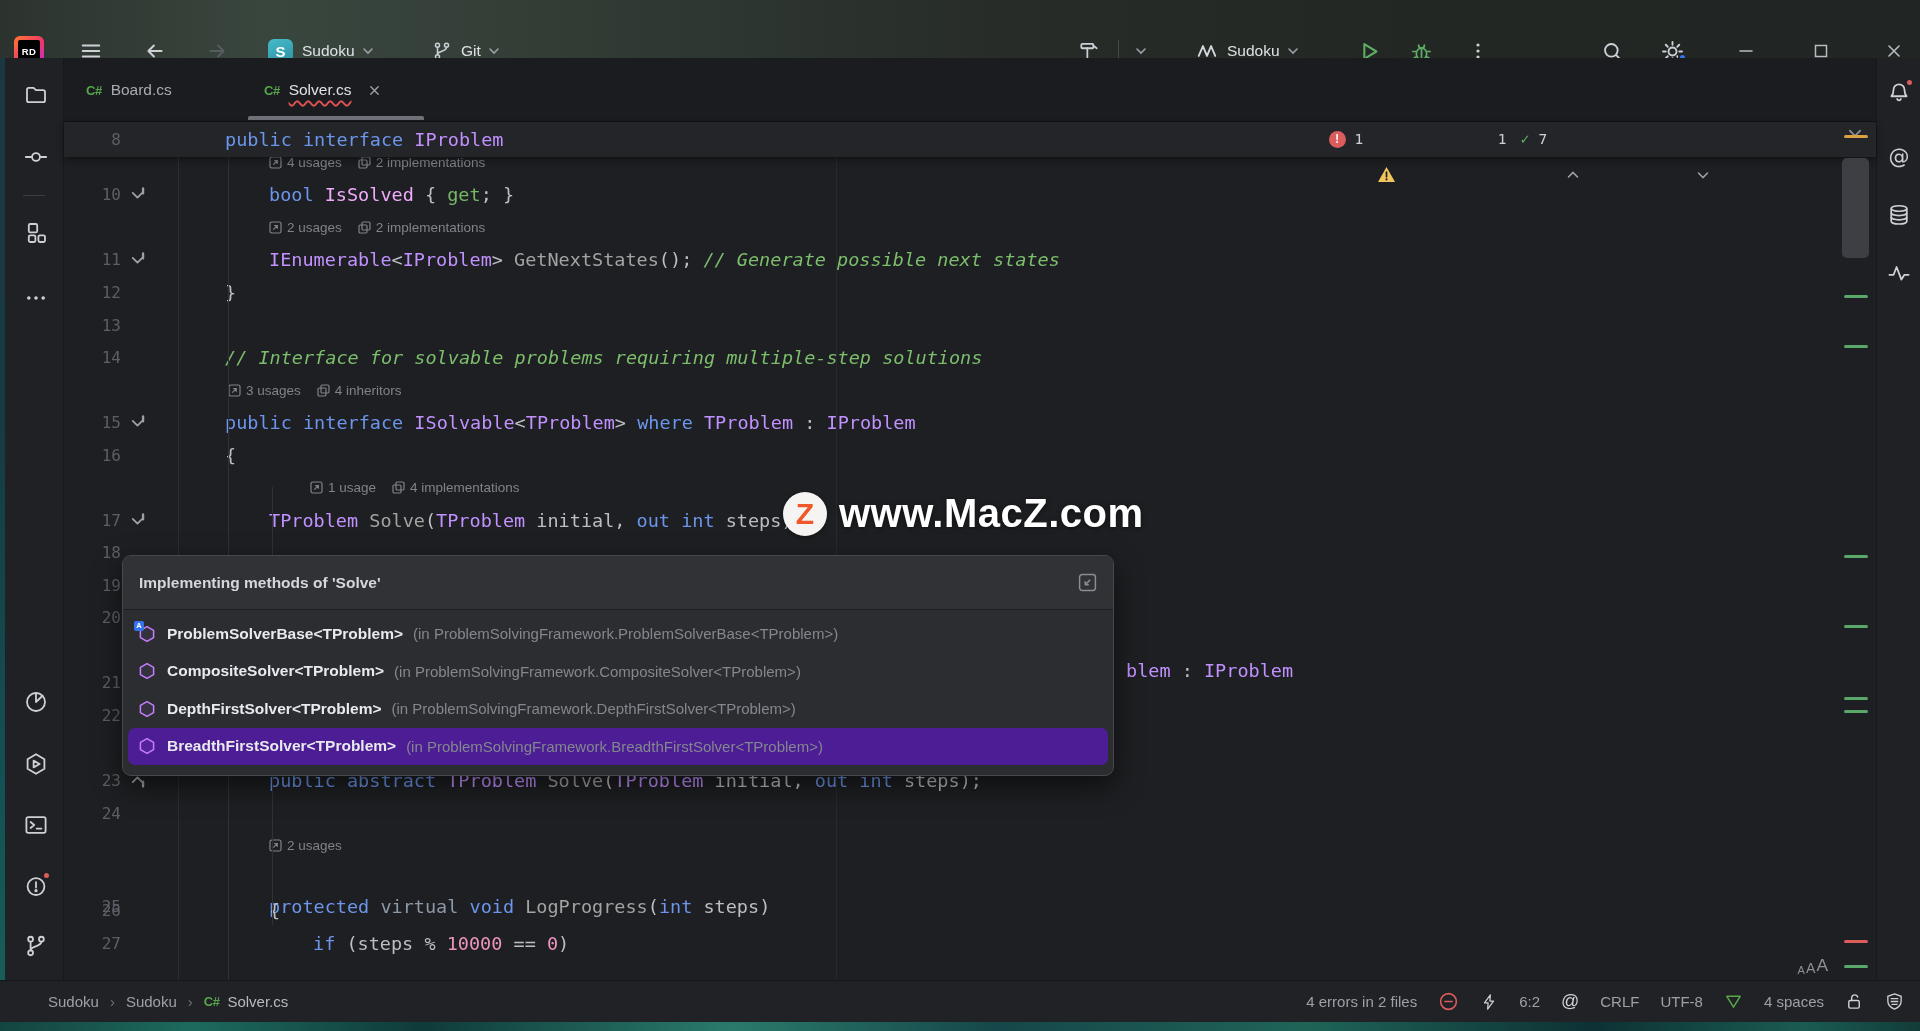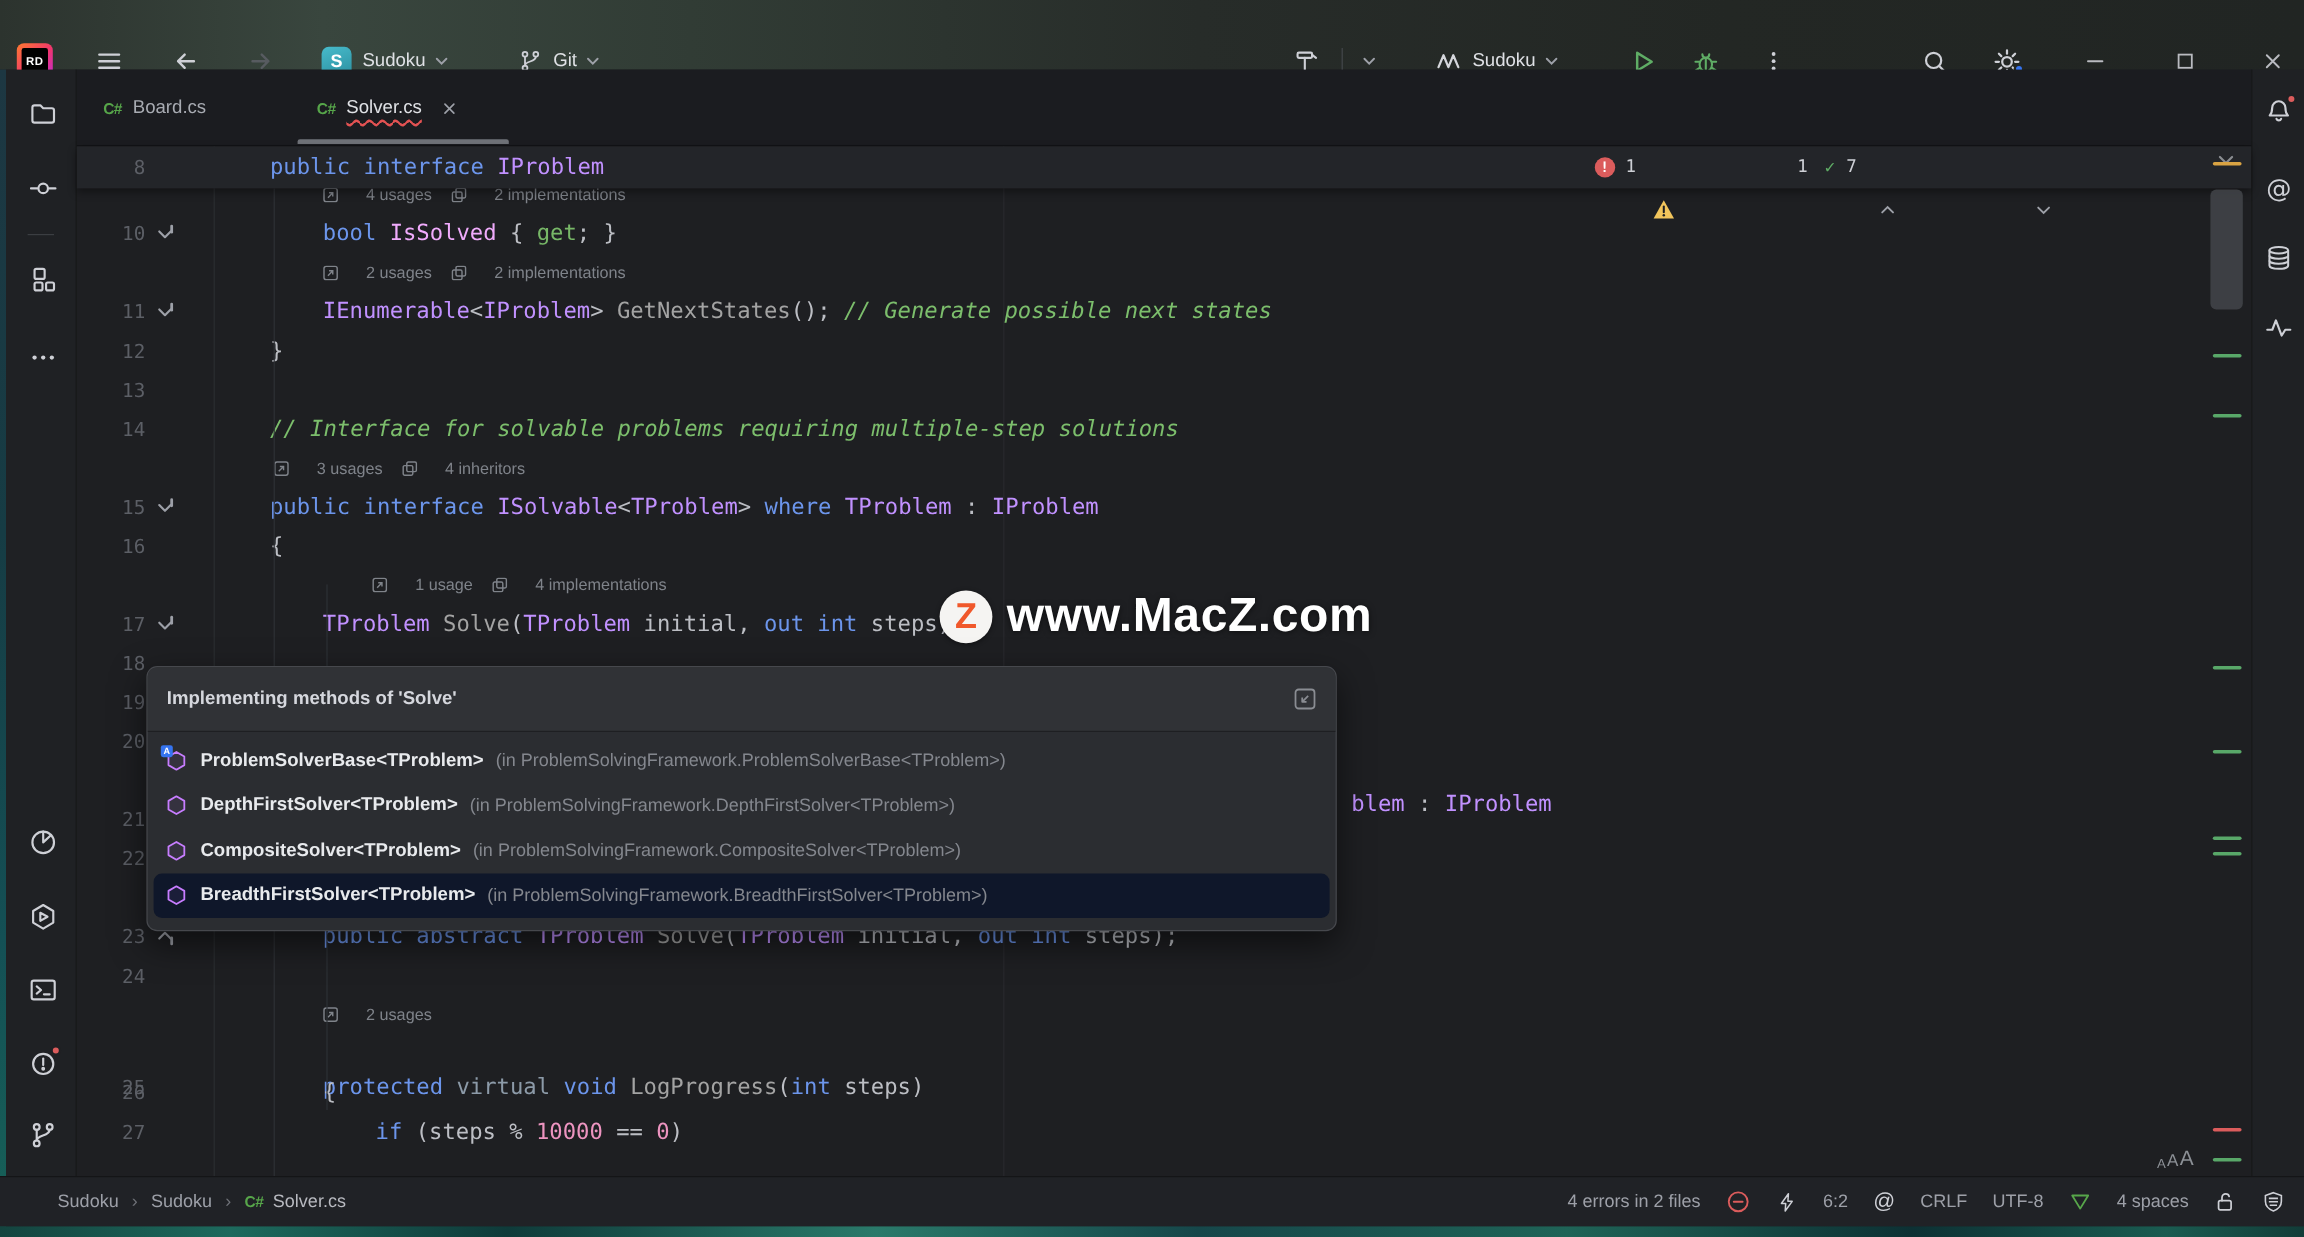--- a/index.html
+++ b/index.html
@@ -49,21 +49,21 @@
   .mono { font-family:"DejaVu Sans Mono","Liberation Mono",monospace; font-size:18.5px; white-space:pre; }
   .row { position:absolute; left:0; width:100%; height:33px; line-height:33px; }
   .lnum { position:absolute; left:0; width:57px; text-align:right; color:#5C5F66; font-size:16px;
     font-family:"DejaVu Sans Mono","Liberation Mono",monospace; }
   .gicon { position:absolute; left:64px; top:7px; }
   .codeln { position:absolute; top:0; }
   .kw { color:#6C95EB; } .kw2 { color:#8C9AA8; } .type { color:#C191FF; } .method { color:#a3a3a3; }
   .prop { color:#f0abfc; } .acc { color:#77B767; } .cmt { color:#7CBE6C; font-style:italic; }
   .num { color:#ED94C0; } .pl { color:#BCBEC4; }
   .inlay { position:absolute; top:0; height:33px; display:flex; align-items:center; gap:16px; }
-  .inlay-item { display:inline-flex; align-items:center; gap:23px; color:#7F838A; font-size:13.5px; }
+  .inlay-item { display:inline-flex; align-items:center; gap:5px; color:#7F838A; font-size:13.5px; }
 
   .sticky { position:absolute; left:0; top:0; width:100%; height:35px; background:#232529;
     box-shadow:0 3px 7px rgba(0,0,0,.4); z-index:5; line-height:35px; }
   .sticky .lnum { top:0; }
   .errw { position:absolute; right:70px; top:0; height:35px; display:flex; align-items:center; gap:9px; z-index:6; }
   .errw-n { color:#CED0D6; font-size:14.5px; }
   .err-circ { width:17px; height:17px; border-radius:50%; background:#DB5C5C; color:#fff; font-size:12px;
     font-weight:bold; display:flex; align-items:center; justify-content:center; }
   .check { color:#5FAD65; font-size:15px; font-weight:bold; }
 
@@ -75,21 +75,21 @@
   .fragline { position:absolute; z-index:2; }
 
   
   .popup { position:absolute; left:122px; top:555px; width:992px; height:221px; background:#2B2D31;
     border:1px solid #46484D; border-radius:9px; box-shadow:0 10px 28px rgba(0,0,0,.55); z-index:10; overflow:hidden; }
   .popup-hd { height:54px; background:#303236; border-bottom:1px solid #1E1F22; display:flex; align-items:center;
     padding:0 16px; color:#D5D7DD; font-size:15.5px; font-weight:600; }
   .popup-corner { margin-left:auto; color:#8A8D93; }
   .popup-body { padding-top:5px; }
   .pitem { height:37.5px; margin:0 5px; border-radius:7px; display:flex; align-items:center; padding:0 10px; }
-  .pitem.sel { background:#0f172a; }
+  .pitem.sel { background:#4c1d95; }
   .pitem-ic { position:relative; width:18px; height:18px; flex:0 0 18px; }
   .abadge { position:absolute; left:-4px; top:-4px; width:10px; height:10px; background:#3574F0; color:#fff;
     border-radius:2px; font-size:7.5px; font-weight:bold; display:flex; align-items:center; justify-content:center; }
   .pitem-name { color:#E8EAED; font-size:15.5px; font-weight:bold; margin-left:11px; }
   .pitem-loc { color:#84878E; font-size:15px; margin-left:10px; }
 
   
   .wm { position:absolute; left:783px; top:491px; display:flex; align-items:center; gap:12px; z-index:6; }
   .wm-circ { width:44px; height:44px; border-radius:50%; background:#F5F4F2; color:#F0582B;
     display:flex; align-items:center; justify-content:center; font-size:30px; font-weight:bold;
@@ -612,31 +612,31 @@
           </span>
           <span class="pitem-name">ProblemSolverBase&lt;TProblem&gt;</span>
           <span class="pitem-loc">(in ProblemSolvingFramework.ProblemSolverBase&lt;TProblem&gt;)</span>
         </div>
         <div class="pitem">
           <span class="pitem-ic">
             <svg width="18" height="18" viewBox="0 0 18 18" fill="rgba(199,125,255,.07)" stroke="#C77DFF" stroke-width="1.5" stroke-linejoin="round">
               <path d="M9 1.6 L15.6 5.4 V12.6 L9 16.4 L2.4 12.6 V5.4 Z"></path>
             </svg>
           </span>
-          <span class="pitem-name">DepthFirstSolver&lt;TProblem&gt;</span>
-          <span class="pitem-loc">(in ProblemSolvingFramework.DepthFirstSolver&lt;TProblem&gt;)</span>
+          <span class="pitem-name">CompositeSolver&lt;TProblem&gt;</span>
+          <span class="pitem-loc">(in ProblemSolvingFramework.CompositeSolver&lt;TProblem&gt;)</span>
         </div>
         <div class="pitem">
           <span class="pitem-ic">
             <svg width="18" height="18" viewBox="0 0 18 18" fill="rgba(199,125,255,.07)" stroke="#C77DFF" stroke-width="1.5" stroke-linejoin="round">
               <path d="M9 1.6 L15.6 5.4 V12.6 L9 16.4 L2.4 12.6 V5.4 Z"></path>
             </svg>
           </span>
-          <span class="pitem-name">CompositeSolver&lt;TProblem&gt;</span>
-          <span class="pitem-loc">(in ProblemSolvingFramework.CompositeSolver&lt;TProblem&gt;)</span>
+          <span class="pitem-name">DepthFirstSolver&lt;TProblem&gt;</span>
+          <span class="pitem-loc">(in ProblemSolvingFramework.DepthFirstSolver&lt;TProblem&gt;)</span>
         </div>
         <div class="pitem sel">
           <span class="pitem-ic">
             <svg width="18" height="18" viewBox="0 0 18 18" fill="rgba(199,125,255,.07)" stroke="#C77DFF" stroke-width="1.5" stroke-linejoin="round">
               <path d="M9 1.6 L15.6 5.4 V12.6 L9 16.4 L2.4 12.6 V5.4 Z"></path>
             </svg>
           </span>
           <span class="pitem-name">BreadthFirstSolver&lt;TProblem&gt;</span>
           <span class="pitem-loc">(in ProblemSolvingFramework.BreadthFirstSolver&lt;TProblem&gt;)</span>
         </div>

